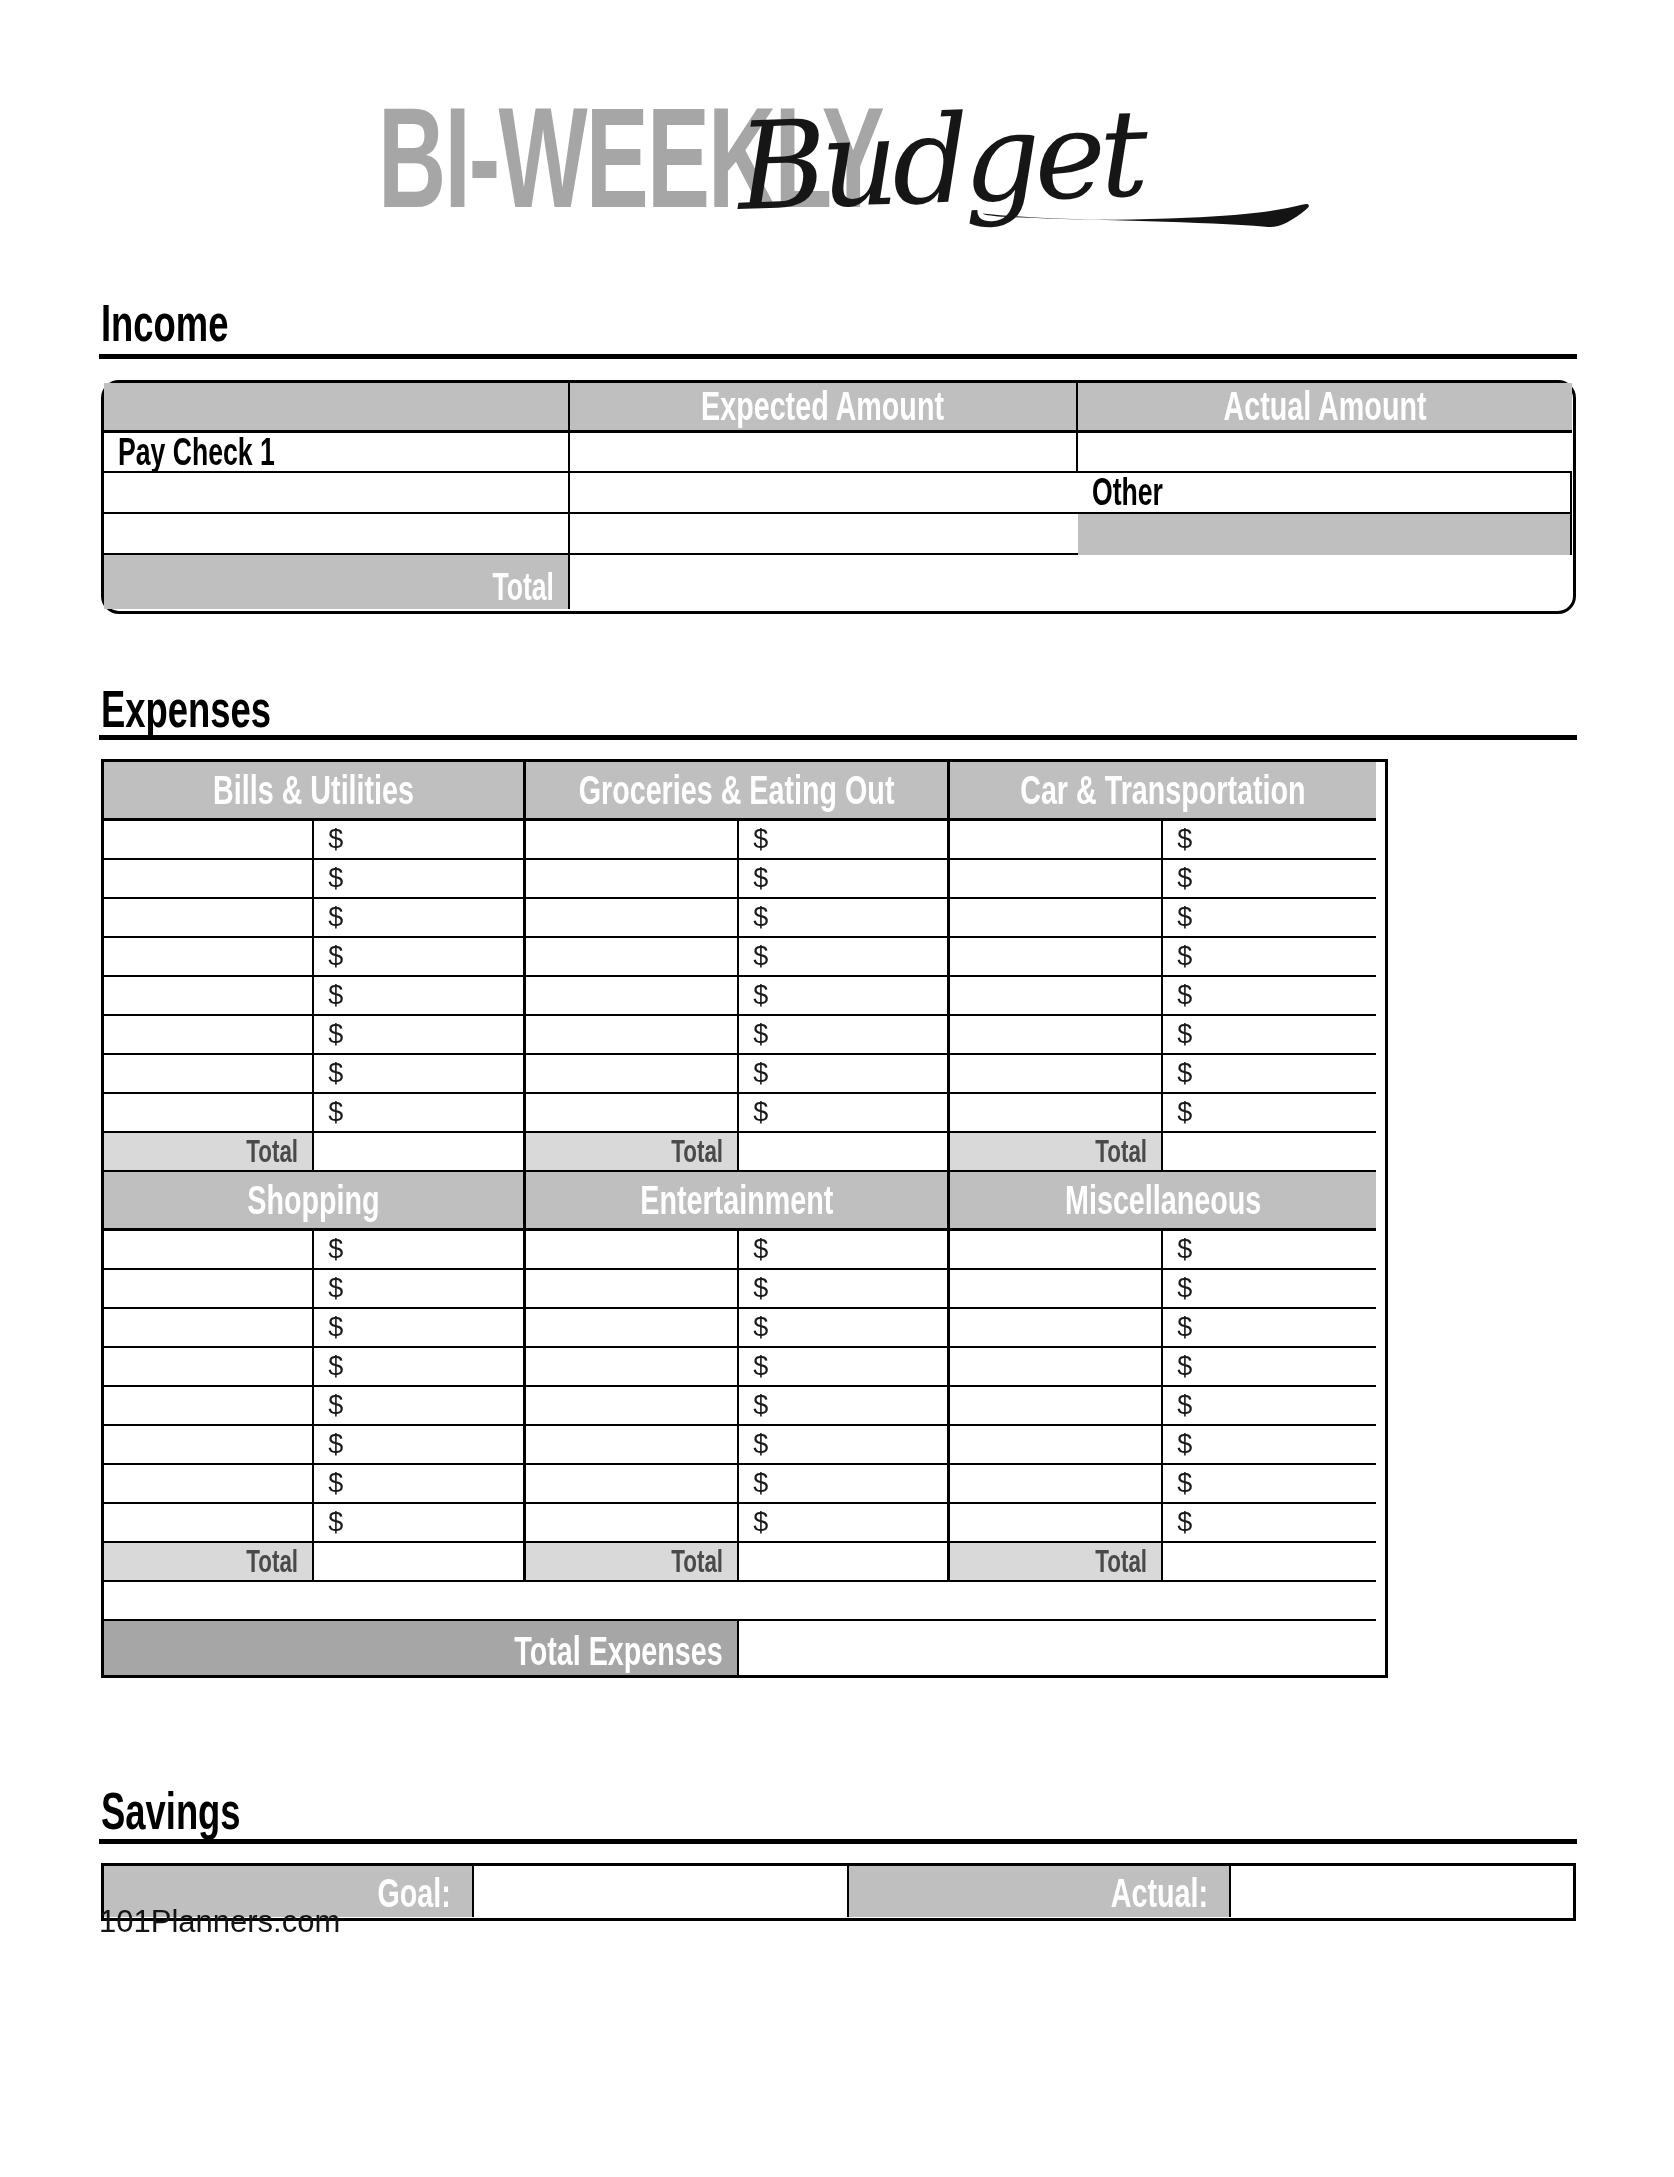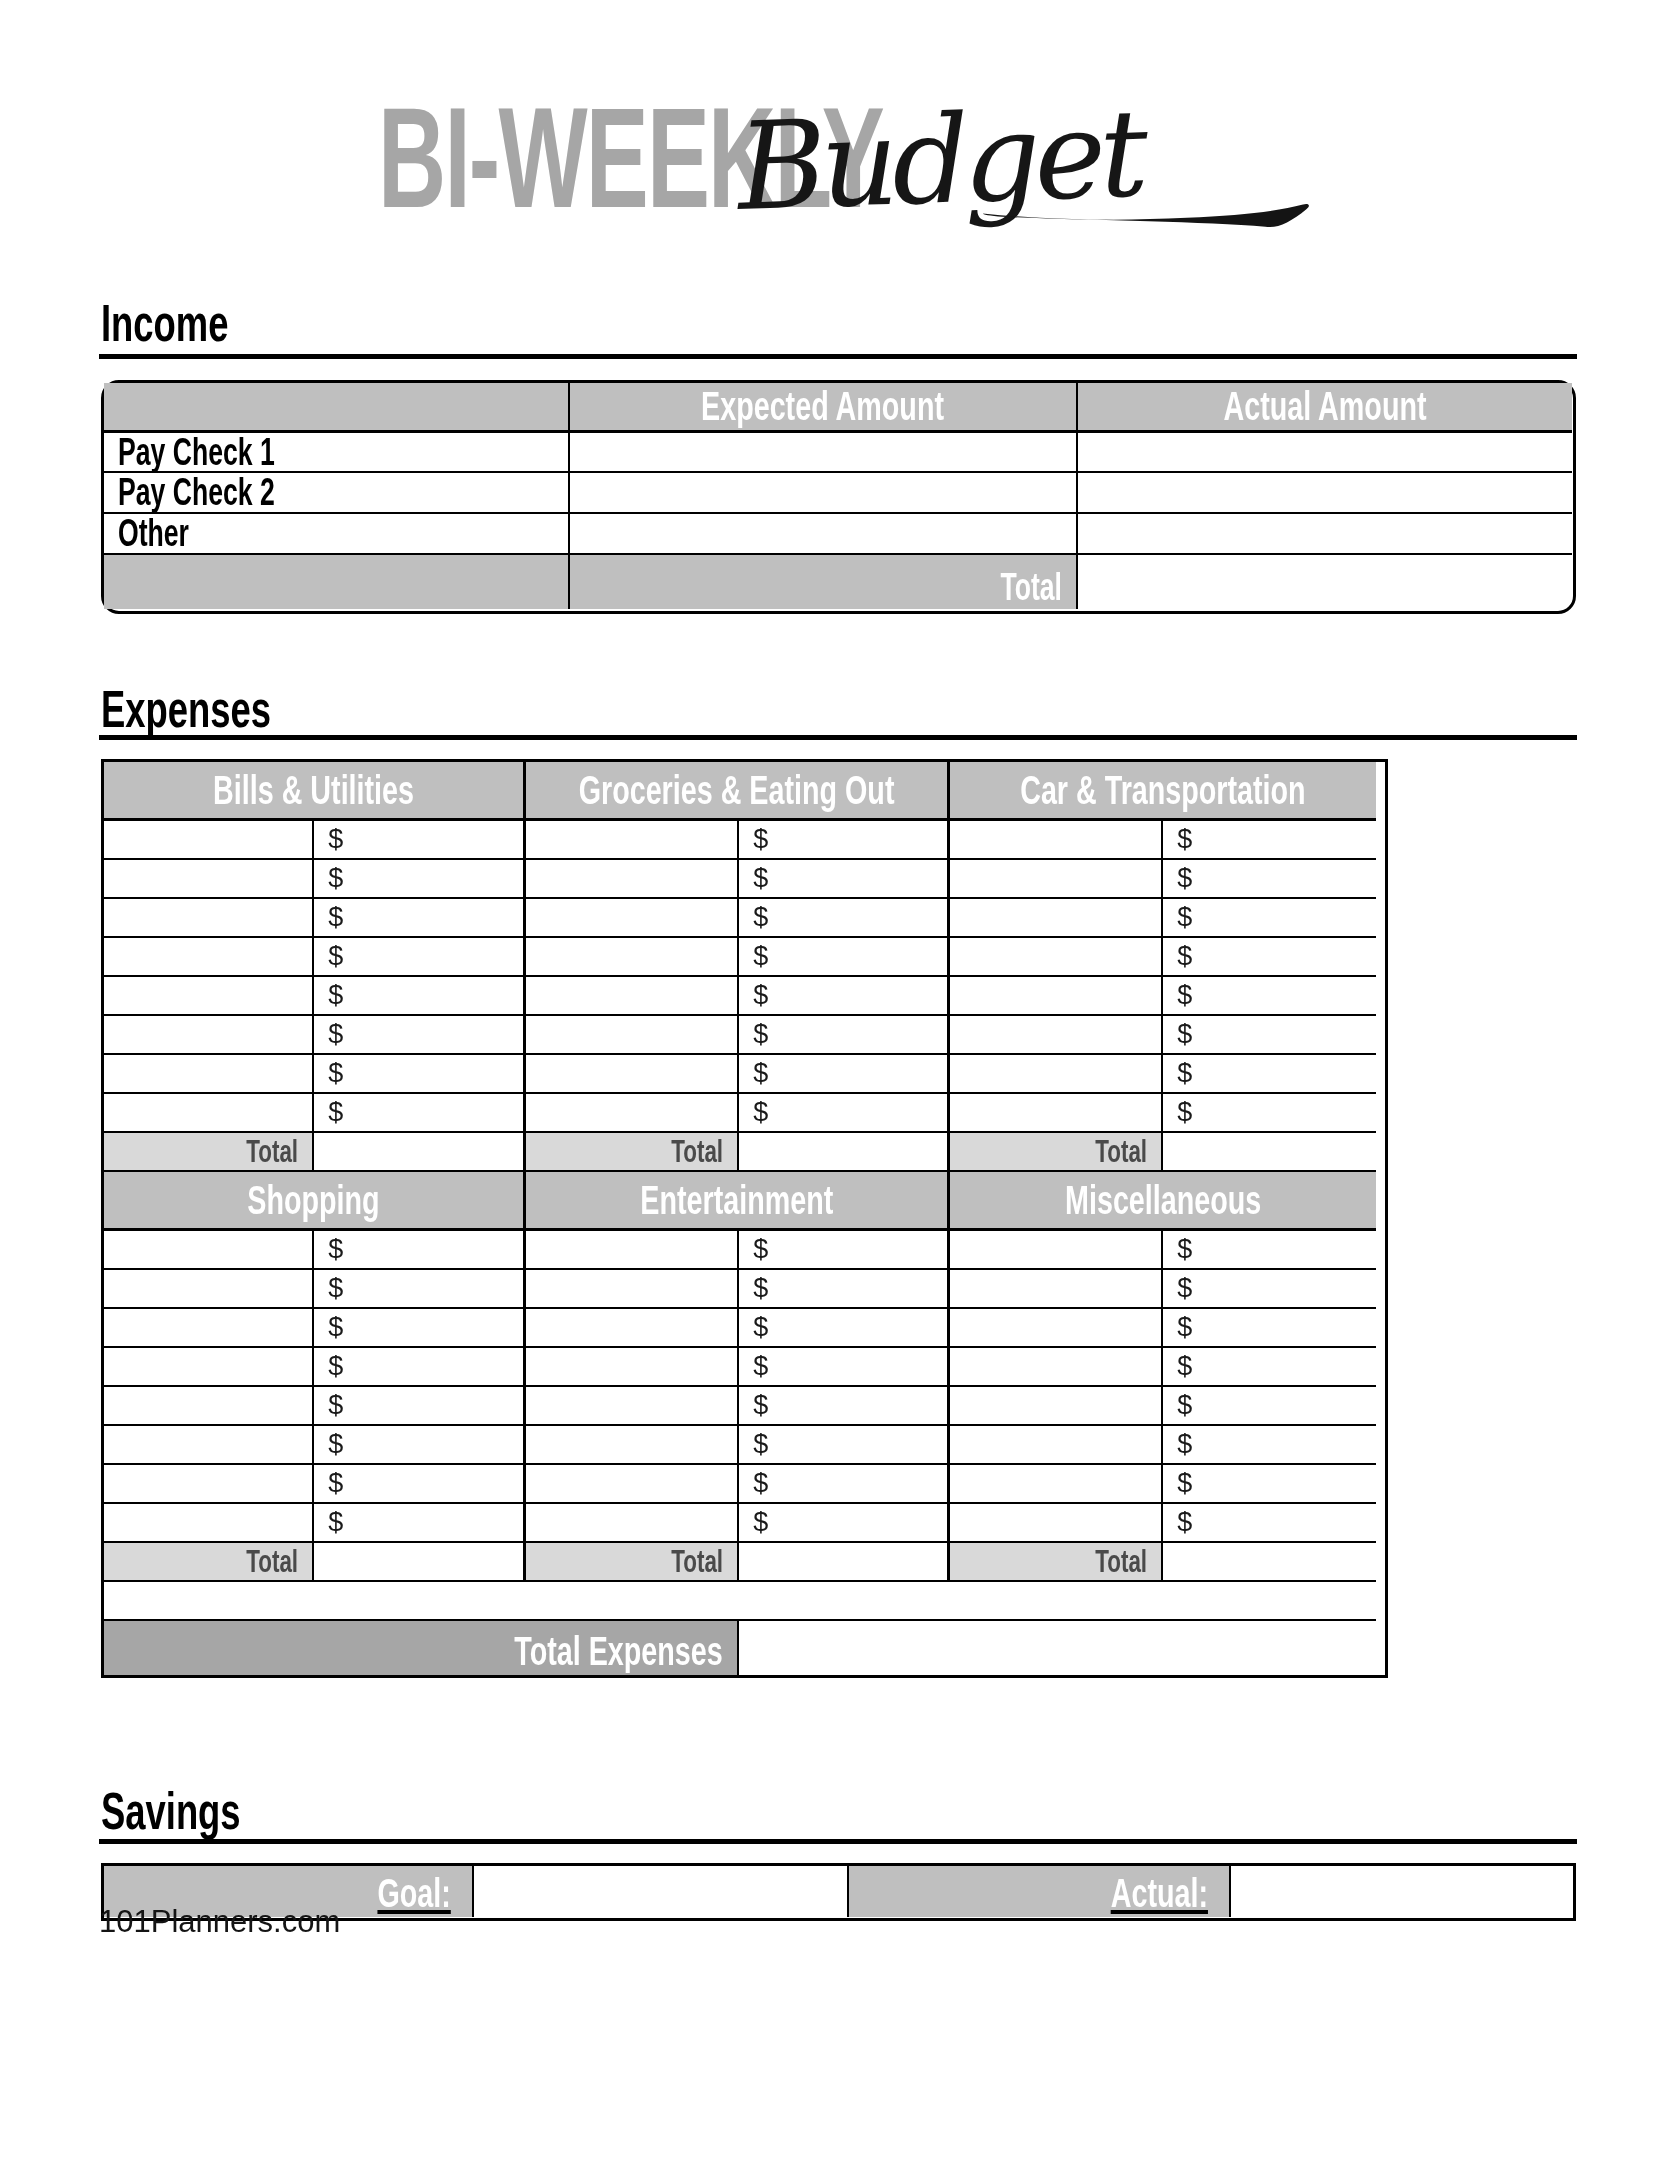--- a/index.html
+++ b/index.html
@@ -68,21 +68,21 @@
   
   .hdr-txt{font-weight:bold;color:#fff;font-size:41px;}
   .row-label-txt{font-weight:bold;color:#000;font-size:38px;}
   .total-white-txt{font-weight:bold;color:#fff;font-size:38px;}
   .total-gray-txt{font-weight:bold;color:var(--total-text,#4a4a4a);font-size:32px;}
   .te-txt{font-weight:bold;color:#fff;font-size:41px;}
   .goal-txt{font-weight:bold;color:#fff;font-size:41px;}
   .dollar{font-size:27px;color:#1a1a1a;font-weight:normal;}
   .pad-l{padding-left:14.3px;}
   .pad-r{padding-right:14.3px;}
-  .pad-r-lg{padding-right:21.5px;text-decoration:underline;}
+  .pad-r-lg{padding-right:21.5px;}
   
   #income-heading{top:297px;}
   #income-rule{top:354px;}
   #income-table{
     top:380px;width:1475px;height:234px;
     grid-template-columns:466px 508px 494px;
     grid-template-rows:50px 40px 41px 41px 54px;
     border-radius:18px;
   }
   #expenses-heading{top:683px;}
@@ -122,23 +122,20 @@
     <div class="cell hb bg-hdr center lastcol">
         <span class="cond hdr-txt">Actual Amount</span>
       </div>
 
     <div class="cell left pad-l">
         <span class="cond row-label-txt">Pay Check 1</span>
       </div>
     <div class="cell"></div>
     <div class="cell lastcol"></div>
 
-    <div class="cell left pad-l">
-        <span class="cond row-label-txt">Pay Check 2</span>
-      </div>
     <div class="cell"></div>
     <div class="cell lastcol"></div>
 
     <div class="cell left pad-l">
         <span class="cond row-label-txt">Other</span>
       </div>
     <div class="cell"></div>
     <div class="cell lastcol"></div>
 
     <div class="cell bg-hdr rlast"></div>

